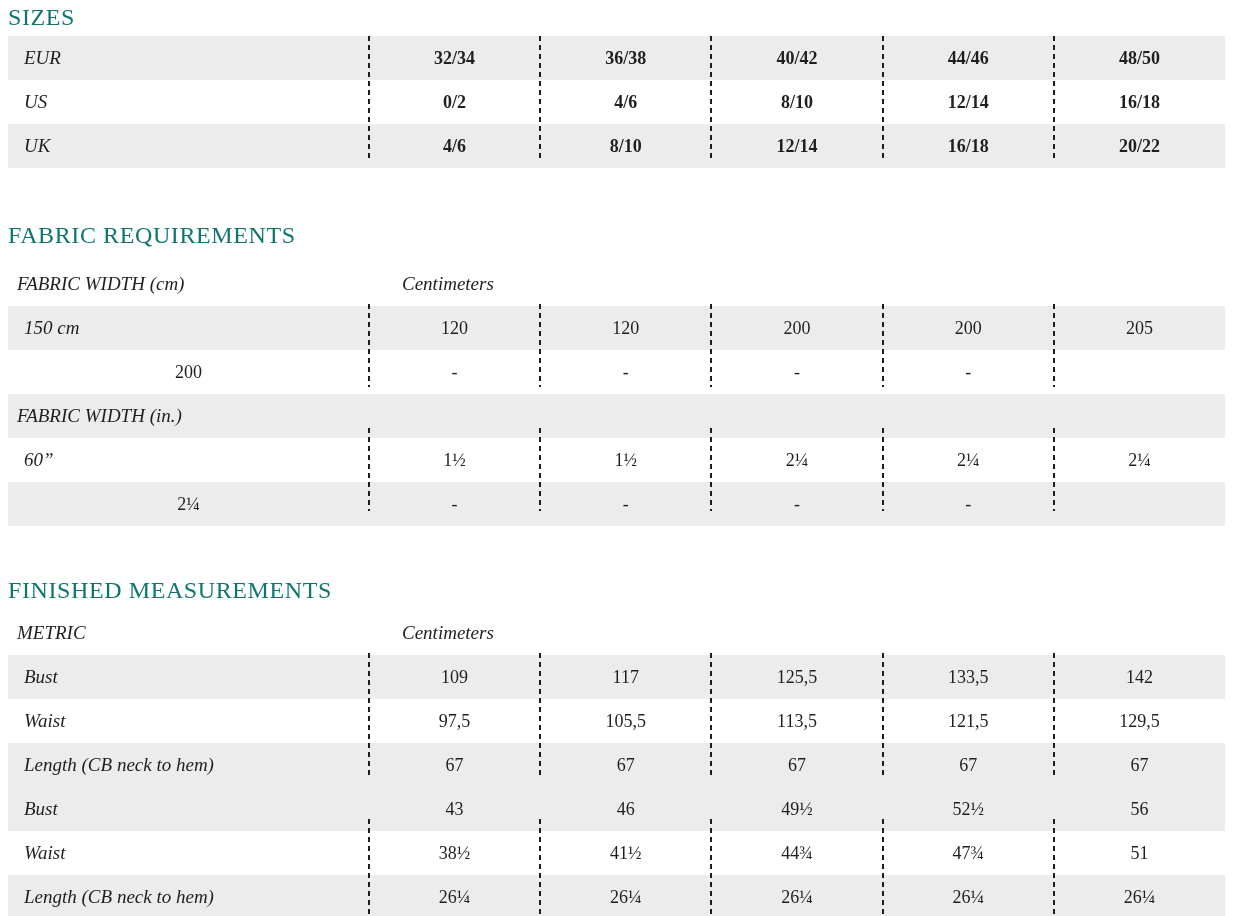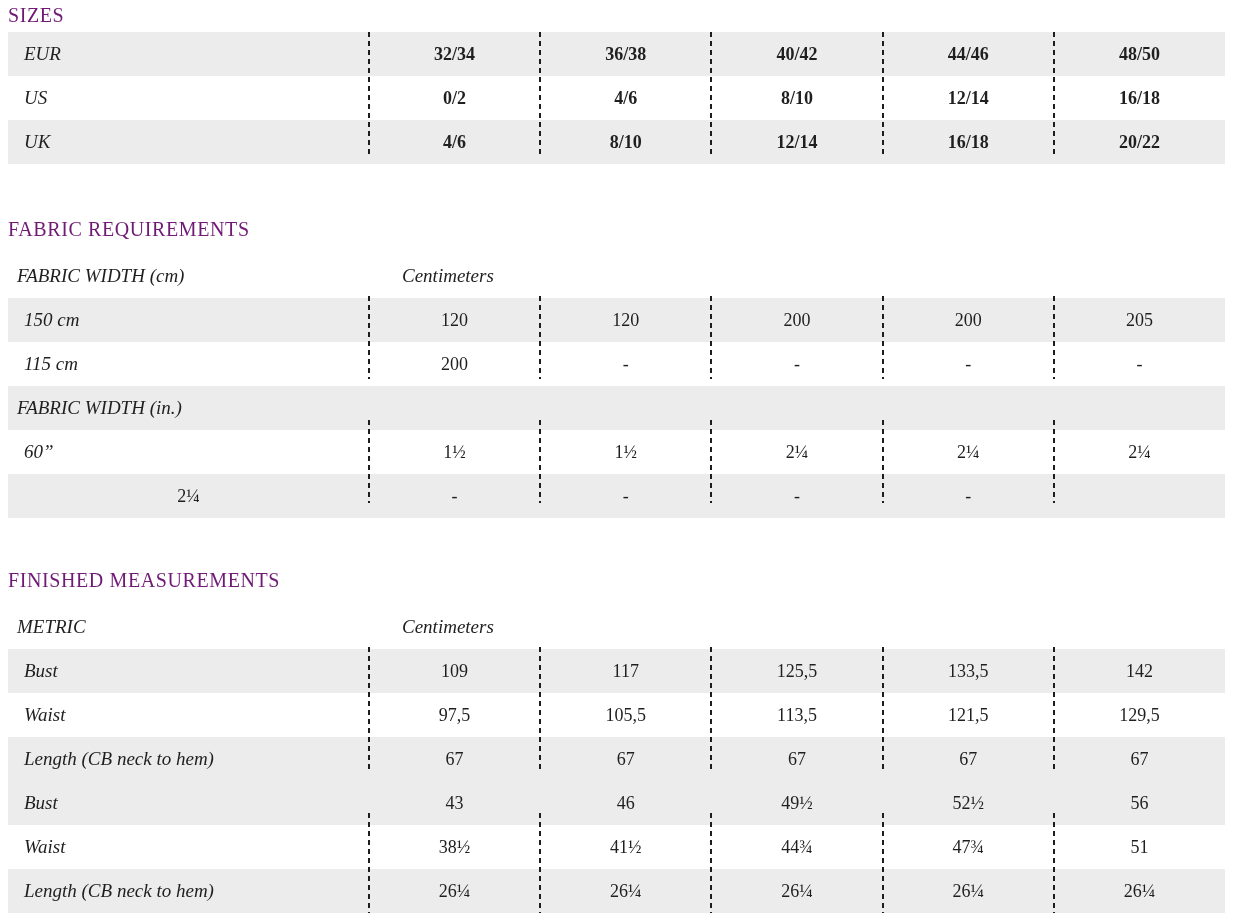--- a/index.html
+++ b/index.html
@@ -1,24 +1,24 @@
 <!DOCTYPE html>
 <html><head>
 <meta charset="utf-8">
 <style>
   html,body{margin:0;padding:0;background:#ffffff;}
   body{width:1233px;font-family:"Liberation Serif","DejaVu Serif",serif;color:#1f1f1f;}
   .page{padding-top:5px;}
 
   .heading{
-    font-size:20px;font-weight:400;letter-spacing:.6px;
-    margin:0 0 7px 8px;line-height:1;color:#701a75;
+    font-size:24px;font-weight:400;letter-spacing:.6px;
+    margin:0 0 7px 8px;line-height:1;color:#0f766e;
   }
   .heading.gap1{margin-top:55px;margin-bottom:15px;}
-  .heading.gap2{margin-top:52px;margin-bottom:15px;}
+  .heading.gap2{margin-top:52px;margin-bottom:9px;}
 
   .table{position:relative;margin-left:8px;width:1217px;}
 
   .row{
     display:grid;grid-template-columns:361px repeat(5,1fr);
     height:44px;align-items:center;
   }
   .row.sub{grid-template-columns:361px 1fr;gap:24px;}
   .g{background:#ececec;}
 
@@ -108,21 +108,20 @@
     </div>
     <div class="row g">
       <div class="label">150 cm</div>
       <div class="value">120</div>
       <div class="value">120</div>
       <div class="value">200</div>
       <div class="value">200</div>
       <div class="value">205</div>
     </div>
     <div class="row">
-      <div class="label">115 cm</div>
       <div class="value">200</div>
       <div class="value">-</div>
       <div class="value">-</div>
       <div class="value">-</div>
       <div class="value">-</div>
     </div>
 
     <div class="row sub g">
       <div class="label">FABRIC WIDTH (in.)</div>
     </div>

